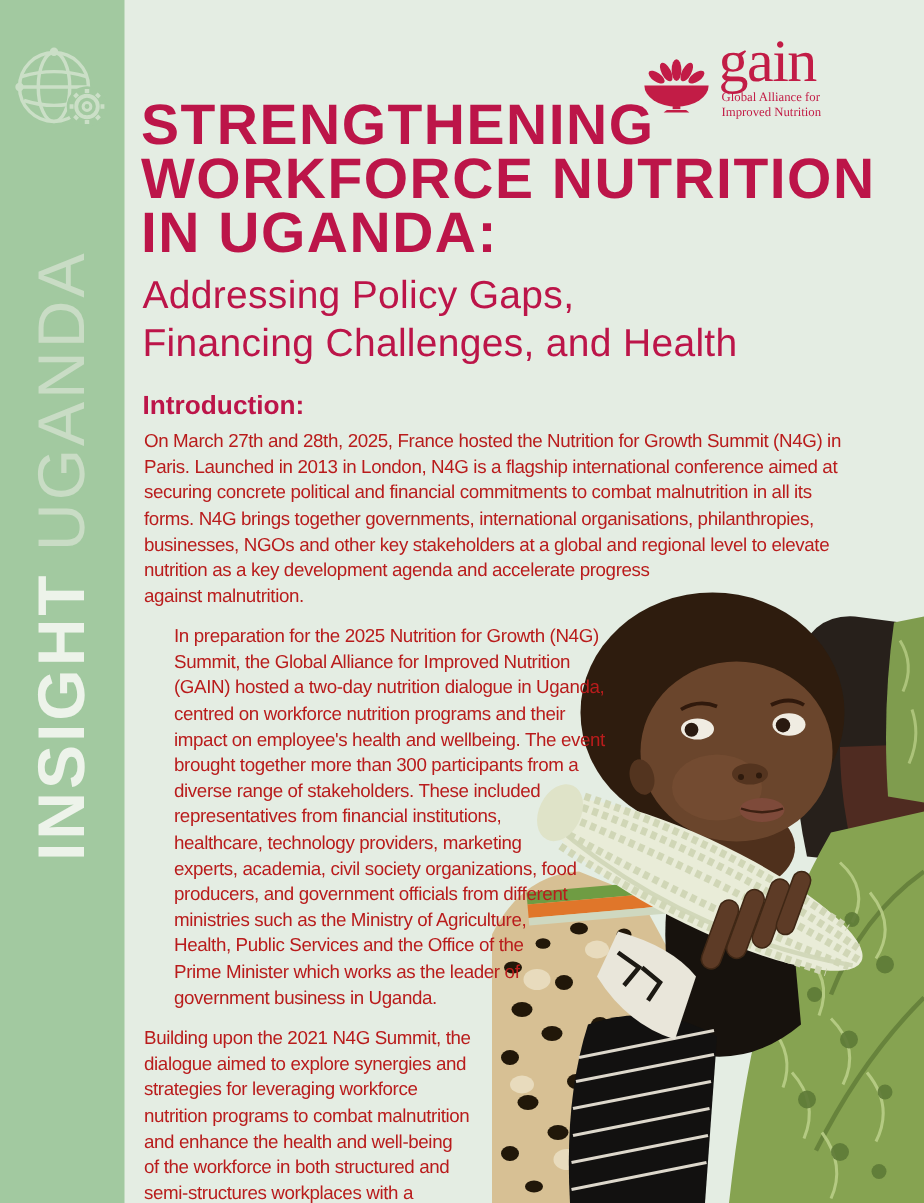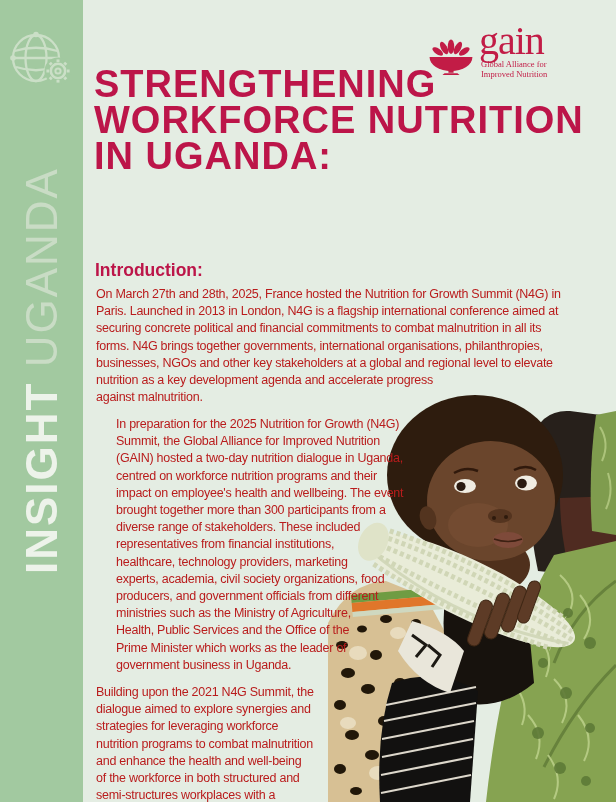--- a/index.html
+++ b/index.html
@@ -108,20 +108,22 @@
     <div class="logo-text">
       <div class="logo-word">gain</div>
       <div class="logo-tag">Global Alliance for
 Improved Nutrition</div>
     </div>
   </header>
 
   <h1 class="title">STRENGTHENING
 WORKFORCE NUTRITION
 IN UGANDA:</h1>
+  <h2 class="subtitle">Addressing Policy Gaps,
+Financing Challenges, and Health</h2>
   <h3 class="intro-h">Introduction:</h3>
 
   <p class="para p1">On March 27th and 28th, 2025, France hosted the Nutrition for Growth Summit (N4G) in
 Paris. Launched in 2013 in London, N4G is a flagship international conference aimed at
 securing concrete political and financial commitments to combat malnutrition in all its
 forms. N4G brings together governments, international organisations, philanthropies,
 businesses, NGOs and other key stakeholders at a global and regional level to elevate
 nutrition as a key development agenda and accelerate progress
 against malnutrition.</p>
   <p class="para p2">In preparation for the 2025 Nutrition for Growth (N4G)

